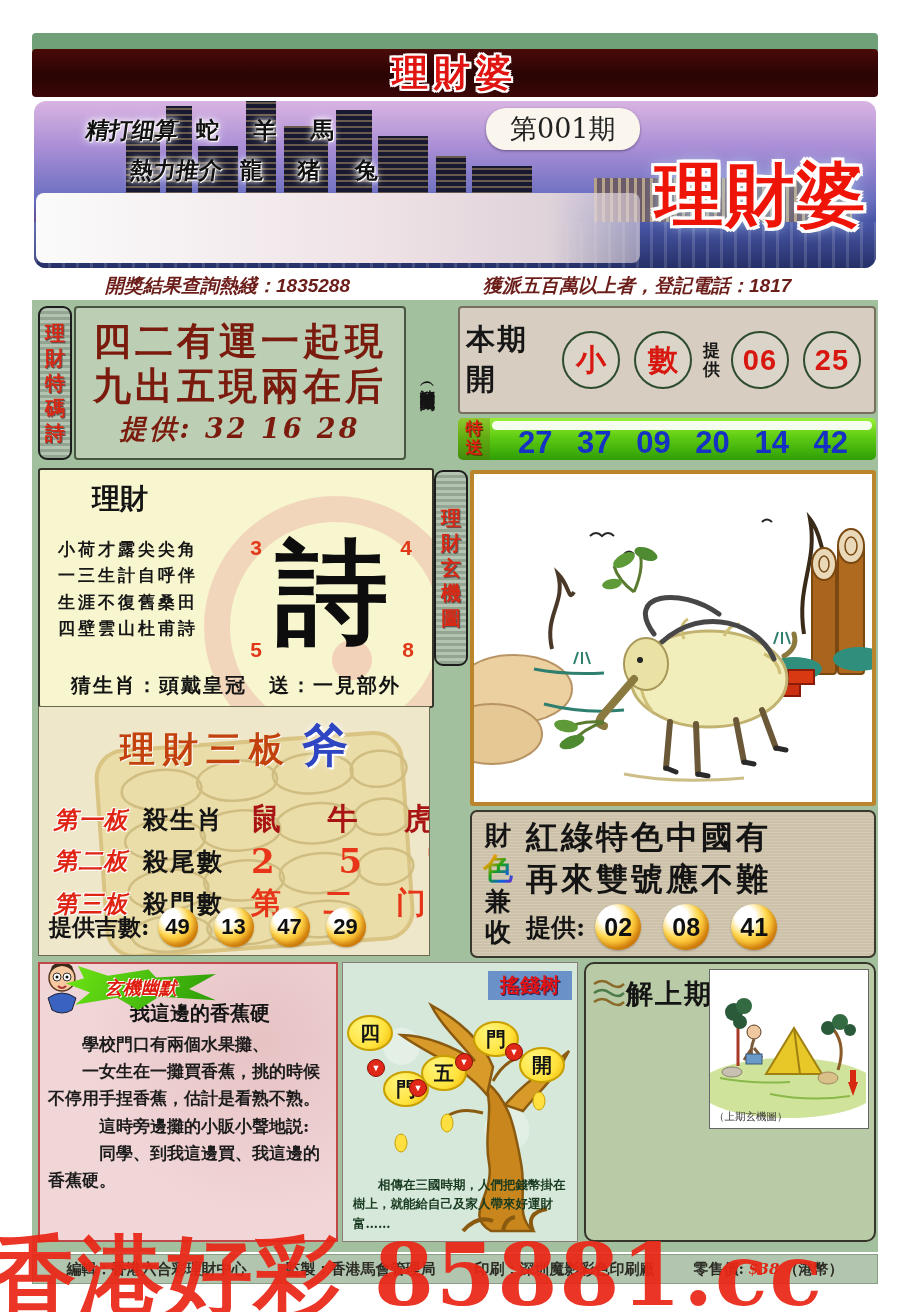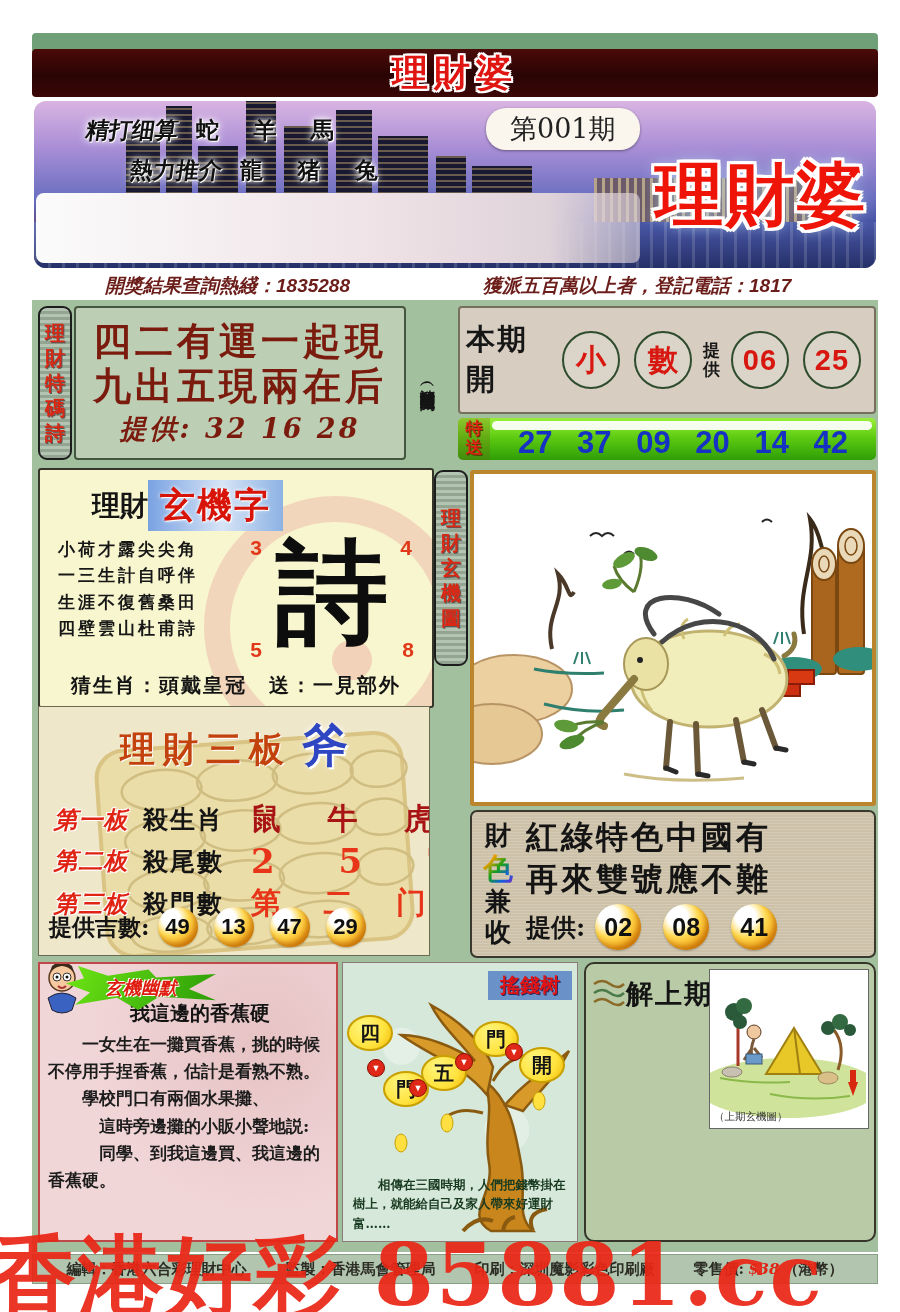--- a/index.html
+++ b/index.html
@@ -226,21 +226,20 @@
     <span>送</span>
   </div>
   <div class="tesong-nums">27 37 09 20 14 42</div>
 </div>
 
 <div class="abs mystery-box">
   <div class="abs taiji-ring"></div>
   <div class="abs taiji-dot"></div>
   <div class="abs mw-header">
     <span class="mw-prefix">理財</span>
-    <span class="mw-banner"><span>玄機字</span></span>
   </div>
   <div class="abs mw-lines">
     <div>小荷才露尖尖角</div>
     <div>一三生計自呼伴</div>
     <div>生涯不復舊桑田</div>
     <div>四壁雲山杜甫詩</div>
   </div>
   <div class="abs mw-big">詩</div>
   <span class="abs mw-corner" style="right:170px;top:66px;">3</span>
   <span class="abs mw-corner" style="right:20px;top:66px;">4</span>
@@ -390,22 +389,22 @@
       <circle cx="31" cy="19" r="4" fill="#fff" stroke="#333"></circle>
     <circle cx="21" cy="19" r="1.5" fill="#111"></circle>
       <circle cx="31" cy="19" r="1.5" fill="#111"></circle>
     <path d="M22,28 q4,4 8,0" stroke="#a33" stroke-width="2" fill="none"></path>
     <path d="M12,40 q14,-10 28,0 l-4,12 q-10,6 -20,0 Z" fill="#3a62c0" stroke="#223" stroke-width="1"></path>
   </svg>
   <div class="abs joke-badge">
     <span>玄機幽默</span>
   </div>
   <div class="joke-title">我這邊的香蕉硬</div>
+  <p class="ind2">學校門口有兩個水果攤、</p>
   <p class="ind2">一女生在一攤買香蕉，挑的時候不停用手捏香蕉，估計是看熟不熟。</p>
-  <p class="ind2">學校門口有兩個水果攤、</p>
   <p class="ind3">這時旁邊攤的小販小聲地説:</p>
   <p class="ind3">同學、到我這邊買、我這邊的香蕉硬。</p>
 </div>
 
 <div class="abs tree-box">
   <svg class="abs" style="left:0;top:0;" width="234" height="278" viewBox="0 0 234 278">
     <path d="M148,268 C120,252 152,232 146,200 C140,168 152,150 142,118 C168,138 172,168 178,200 C184,232 172,252 190,268 Z" fill="#c8861c" stroke="#8a5a10" stroke-width="2.5"></path>
     <path d="M144,132 C120,102 92,96 58,72 C82,72 112,84 132,98 C116,78 98,62 88,42 C114,56 140,78 150,104 Z" fill="#d89a28" stroke="#8a5a10" stroke-width="2.5"></path>
     <path d="M162,142 C186,114 204,108 226,88 C212,116 196,128 180,148 Z" fill="#d89a28" stroke="#8a5a10" stroke-width="2.5"></path>
     <path d="M150,118 C160,100 172,94 186,92 M140,150 q-20,-6 -34,2" fill="none" stroke="#8a5a10" stroke-width="3"></path>

